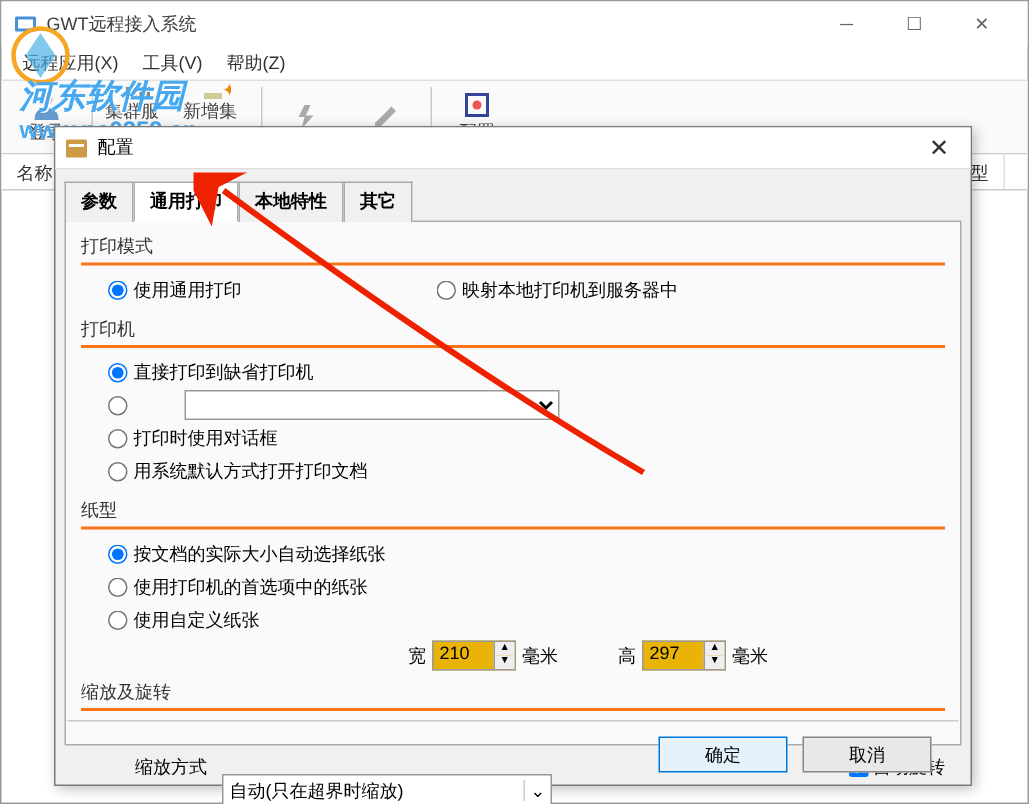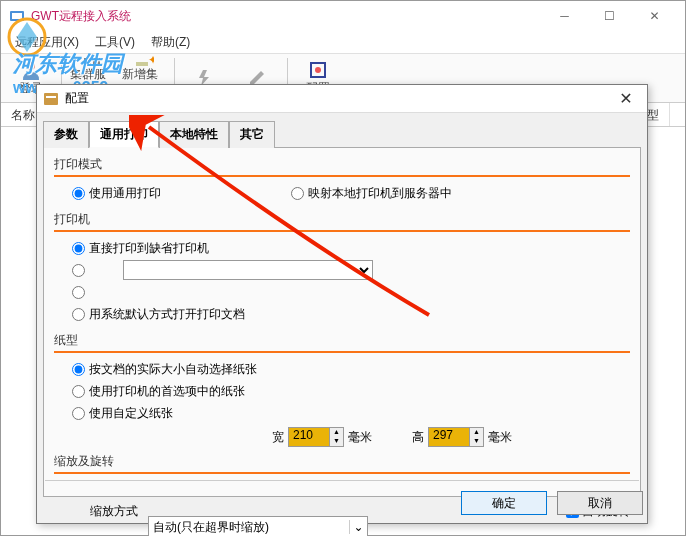--- a/index.html
+++ b/index.html
@@ -1,21 +1,21 @@
 <!DOCTYPE html>
 <html><head>
   <meta charset="utf-8">
   <style>
     * { box-sizing: border-box; margin: 0; padding: 0; font-family: "Microsoft YaHei", "SimSun", sans-serif; font-size: 12px; }
     body { width: 686px; height: 536px; background: #fff; position: relative; overflow: hidden; }
     
     .main-window { width: 686px; height: 536px; border: 1px solid #999; position: relative; background: #fff; }
     .title-bar { height: 30px; background: #fff; display: flex; align-items: center; padding: 0 8px; border-bottom: 0; }
     .title-bar .icon { width: 16px; height: 16px; margin-right: 6px; }
-    .title-text { flex: 1; color: #be185d; }
+    .title-text { flex: 1; color: #404040; }
     .win-controls { display: flex; gap: 0; }
     .win-btn { width: 45px; height: 28px; display: flex; align-items: center; justify-content: center; color: #666; }
     
     .menu-bar { height: 22px; display: flex; padding-left: 8px; color: #333; gap: 4px; align-items: center; }
     .menu-item { padding: 2px 6px; }
     
     .watermark { position: absolute; top: 28px; left: 12px; z-index: 5; pointer-events: none; }
     .wm-text { font-size: 22px; font-weight: bold; font-style: italic; color: #46a8f0; font-family: Arial; text-shadow: 1px 1px 0 #fff; margin-top: 20px; }
     .wm-sub { font-size: 16px; font-weight: bold; color: #46a8f0; font-family: Arial; }
     .wm-logo { position: absolute; top: 16px; left: 6px; width: 40px; height: 40px; z-index: 4; }
@@ -54,21 +54,21 @@
     
     .scale-row { display: flex; align-items: center; margin-top: 6px; padding-left: 18px; }
     .scale-combo { width: 220px; height: 22px; border: 1px solid #999; background: #fff; margin-left: 10px; display: flex; align-items: center; padding-left: 4px; margin-top: 32px; }
     .scale-combo .arrow { margin-left: auto; width: 18px; text-align: center; border-left: 1px solid #ccc; }
     .auto-rotate { margin-left: auto; display: flex; align-items: center; gap: 3px; }
     
     .btn-row { display: flex; gap: 12px; margin-top: 12px; padding-left: 8px; }
     .btn { min-width: 68px; height: 24px; border: 1px solid #888; background: #e8e8e8; display: inline-flex; align-items: center; justify-content: center; }
     .btn-right { margin-left: auto; margin-right: 6px; }
     
-    .dlg-footer { position: absolute; bottom: 8px; right: 4px; display: flex; gap: 10px; padding-left: 24px; }
+    .dlg-footer { position: absolute; bottom: 8px; right: 26px; display: flex; gap: 10px; padding-left: 24px; }
     .dlg-footer .btn { min-width: 86px; }
     .btn.primary { border: 1px solid #0078d7; background: #e5f1fb; }
     .footer-line { position: absolute; bottom: 42px; left: 8px; right: 8px; border-top: 1px solid #ccc; }
     
     .arrow-svg { position: absolute; top: 30px; left: 92px; z-index: 20; pointer-events: none; }
   </style>
 </head>
 <body>
 
 <div class="main-window">
@@ -190,20 +190,21 @@
           <span>直接打印到缺省打印机</span>
         </label>
       <div class="radio-row">
         <label style="display:flex;align-items:center">
             <input type="radio" style="">
           </label>
         <select class="combo"></select>
       </div>
       <label class="radio-row">
           <input type="radio" style="">
+          <span>打印时使用对话框</span>
         </label>
       <label class="radio-row">
           <input type="radio" style="">
           <span>用系统默认方式打开打印文档</span>
         </label>
     </div>
 
     <div class="section-label">纸型</div>
     <div class="section-box">
       <label class="radio-row">

